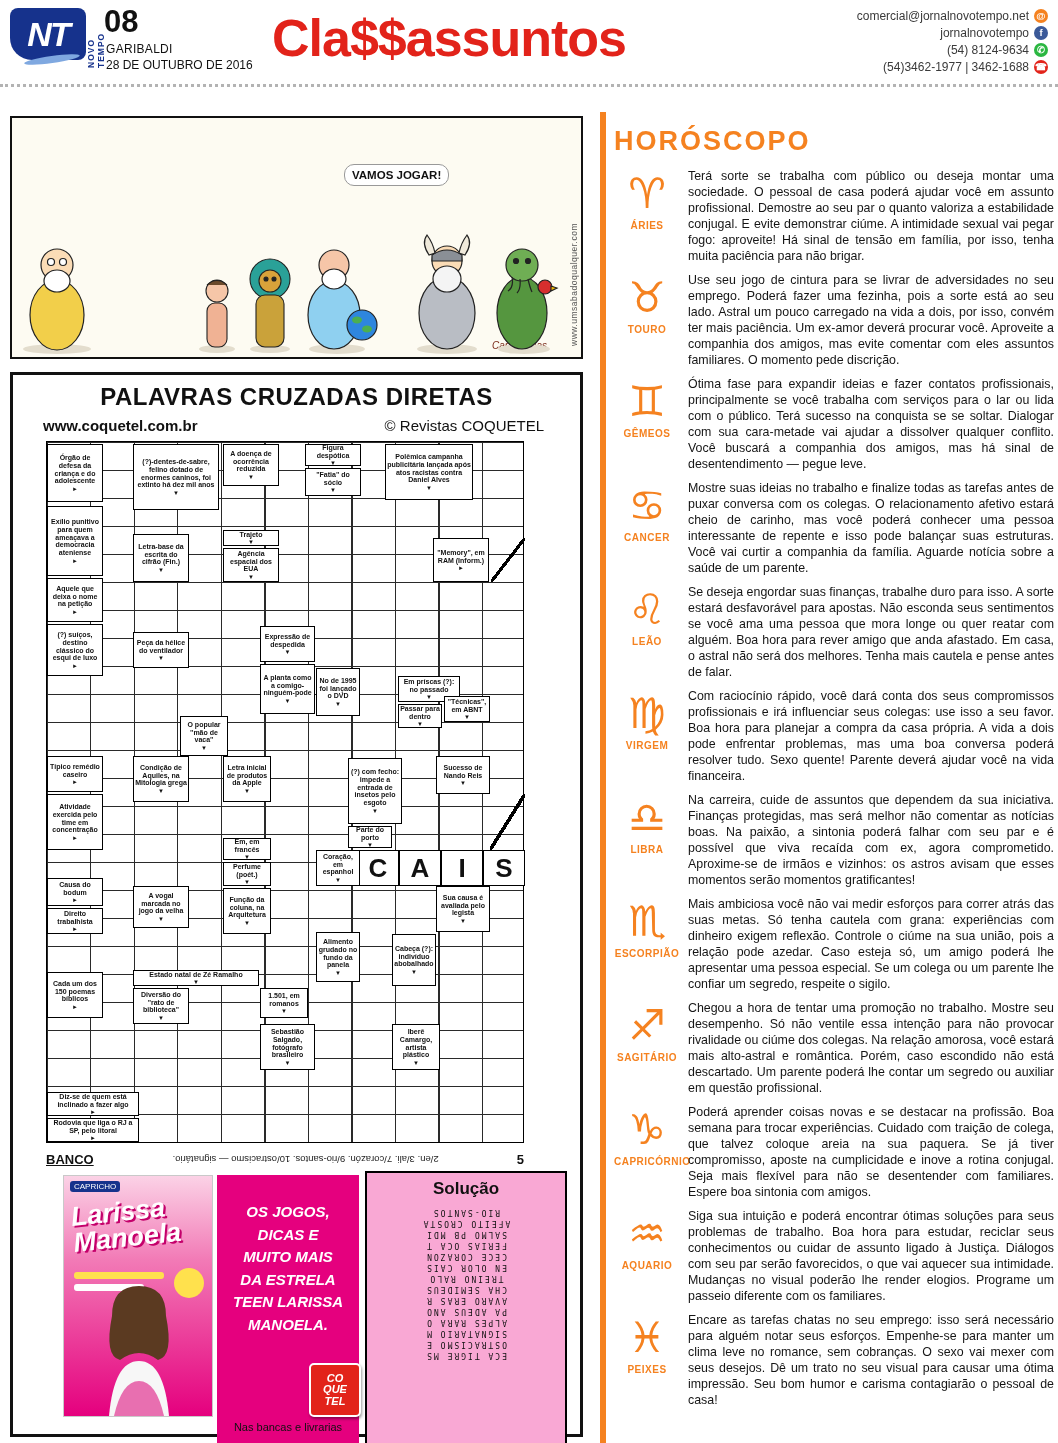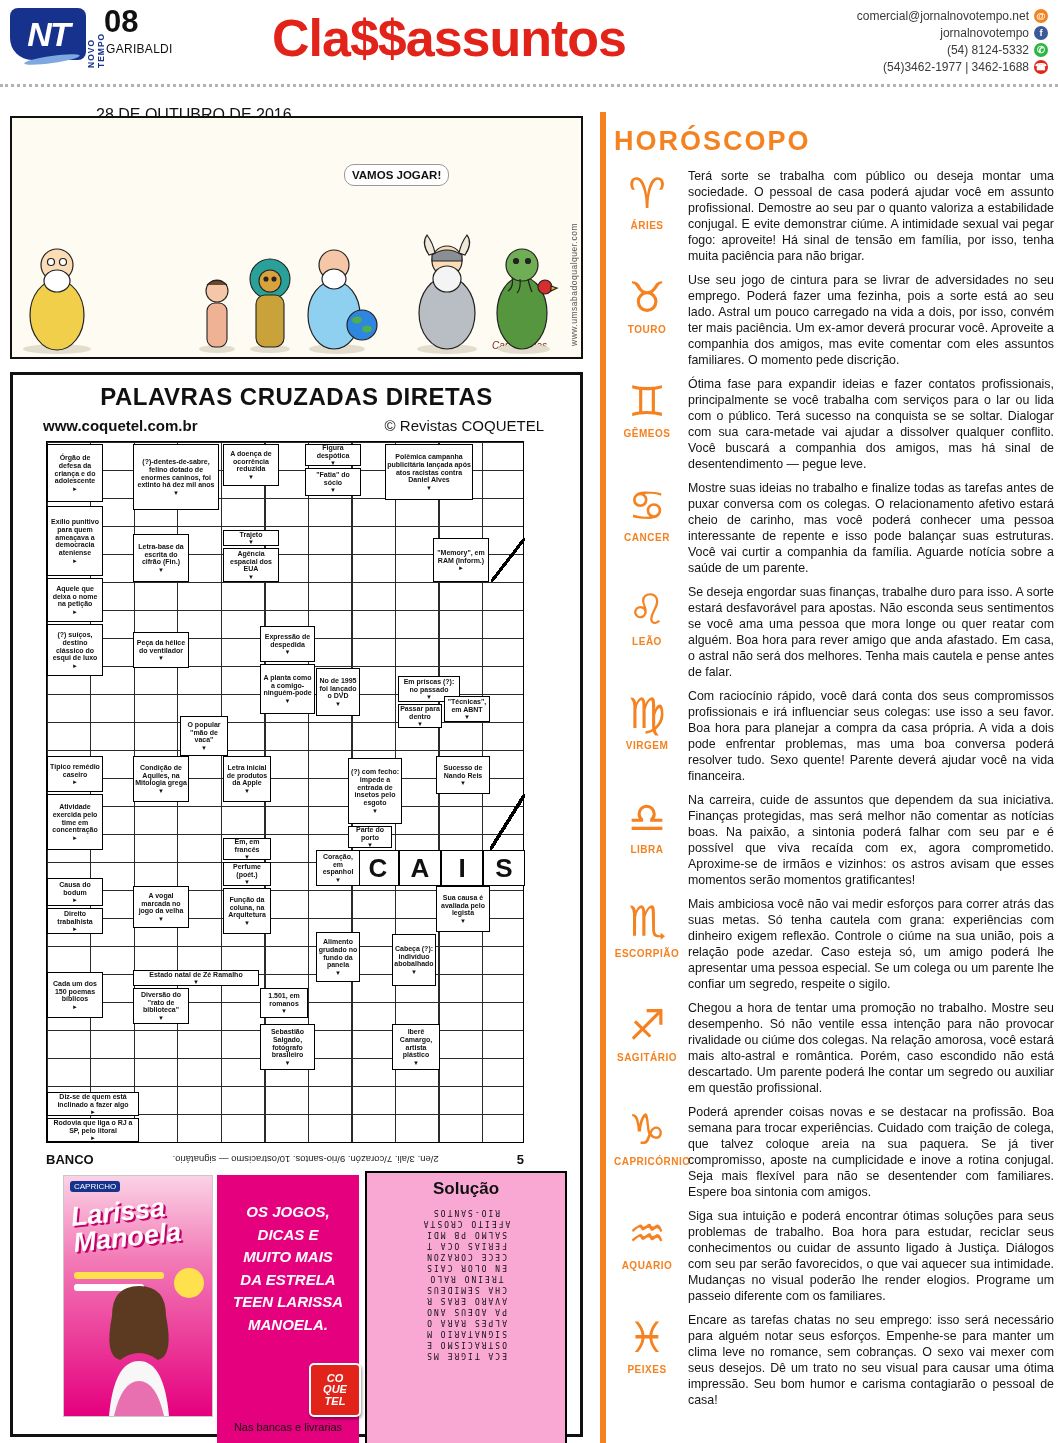--- a/index.html
+++ b/index.html
@@ -10,21 +10,21 @@
   
   .header { position:absolute; top:0; left:0; width:1058px; height:86px; }
   .logo-box { position:absolute; left:10px; top:8px; width:76px; height:52px; background:#16328c;
               border-radius:8px 8px 8px 22px; display:flex; align-items:center; justify-content:center; }
   .logo-box span { color:#fff; font-size:34px; font-weight:bold; font-style:italic; letter-spacing:-2px; }
   .logo-swoosh { position:absolute; left:14px; top:48px; width:56px; height:7px; background:#7fa8e0; border-radius:50%; transform:rotate(-8deg); }
   .logo-vert { position:absolute; left:86px; top:10px; height:58px; writing-mode:vertical-rl; transform:rotate(180deg);
                font-size:8.5px; font-weight:bold; color:#16328c; letter-spacing:1px; }
   .page-num { position:absolute; left:104px; top:4px; font-size:31px; font-weight:bold; }
   .city { position:absolute; left:106px; top:42px; font-size:12px; letter-spacing:.3px; }
-  .date { position:absolute; left:96px; top:58px; font-size:16px;margin-top:48px; }
+  .date { position:absolute; left:106px; top:58px; font-size:12px; }
   .main-title { position:absolute; left:0; right:160px; top:8px; text-align:center;
                 font-size:52px; font-weight:800; color:#e2231a; letter-spacing:-1px; }
   .contacts { position:absolute; right:10px; top:7px; text-align:right; font-size:12px; color:#3a3a3a; }
   .contacts .c-row { display:flex; justify-content:flex-end; align-items:center; height:17px; }
   .ic { display:inline-block; width:14px; height:14px; border-radius:50%; margin-left:5px; color:#fff;
         font-size:9.5px; line-height:14px; text-align:center; font-weight:bold; }
   .ic-at { background:#f58220; } .ic-fb { background:#3b5998; } .ic-wa { background:#2bb741; } .ic-ph { background:#e2231a; }
   .dotted { position:absolute; top:84px; left:0; width:1058px; border-top:3px dotted #b3b3b3; }
 
   
@@ -48,21 +48,21 @@
             repeating-linear-gradient(to right, #2a2a2a 0, #2a2a2a 1px, transparent 1px, transparent 43.5px),
             repeating-linear-gradient(to bottom, #2a2a2a 0, #2a2a2a 1px, transparent 1px, transparent 28px); }
   .clue { position:absolute; background:#fff; border:1px solid #000; display:flex; flex-direction:column;
           align-items:center; justify-content:center; text-align:center; overflow:hidden; padding:1px; }
   .clue-t { font-size:7px; font-weight:bold; line-height:1.12; }
   .clue-a { font-size:6px; line-height:6px; margin-top:1px; }
   .sol-letter { position:absolute; background:#fff; border:1px solid #000; display:flex; align-items:center;
                 justify-content:center; font-size:26px; font-weight:bold; }
   .diag { position:absolute; background:linear-gradient(to bottom right, transparent 47%, #000 47%, #000 53%, transparent 53%); }
   .banco { position:absolute; left:33px; top:772px; width:478px; height:24px; display:flex; align-items:center; }
-  .banco-label { font-size:13px; font-weight:800; }
+  .banco-label { font-size:13px; font-weight:800;text-decoration:underline; }
   .banco-answers { flex:1; text-align:center; font-size:9.5px; transform:rotate(180deg); color:#222; }
   .banco-page { font-size:13px; font-weight:bold; }
 
   
   .ad-cover { position:absolute; left:50px; top:800px; width:150px; height:242px; border:1px solid #c9c9c9;
               background:linear-gradient(180deg,#fbd2e6 0%, #f27ab6 35%, #e5007e 100%); overflow:hidden; }
   .ad-cover-brand { position:absolute; left:6px; top:5px; font-size:8px; color:#fff; background:#16328c; padding:1px 4px; border-radius:3px; }
   .ad-cover-title { position:absolute; left:8px; top:22px; width:134px; font-size:27px; line-height:.95;
                     font-weight:800; font-style:italic; color:#fff; transform:rotate(-6deg);
                     text-shadow:2px 2px 0 #c4006b; }
@@ -110,21 +110,21 @@
     <div class="contacts">
       <div class="c-row">
         <span>comercial@jornalnovotempo.net</span>
         <span class="ic ic-at">@</span>
       </div>
       <div class="c-row">
         <span>jornalnovotempo</span>
         <span class="ic ic-fb">f</span>
       </div>
       <div class="c-row">
-        <span>(54) 8124-5332</span>
+        <span>(54) 8124-9634</span>
         <span class="ic ic-wa">✆</span>
       </div>
       <div class="c-row">
         <span>(54)3462-1977 | 3462-1688</span>
         <span class="ic ic-ph">☎</span>
       </div>
     </div>
   </div>
   <div class="dotted"></div>
 

